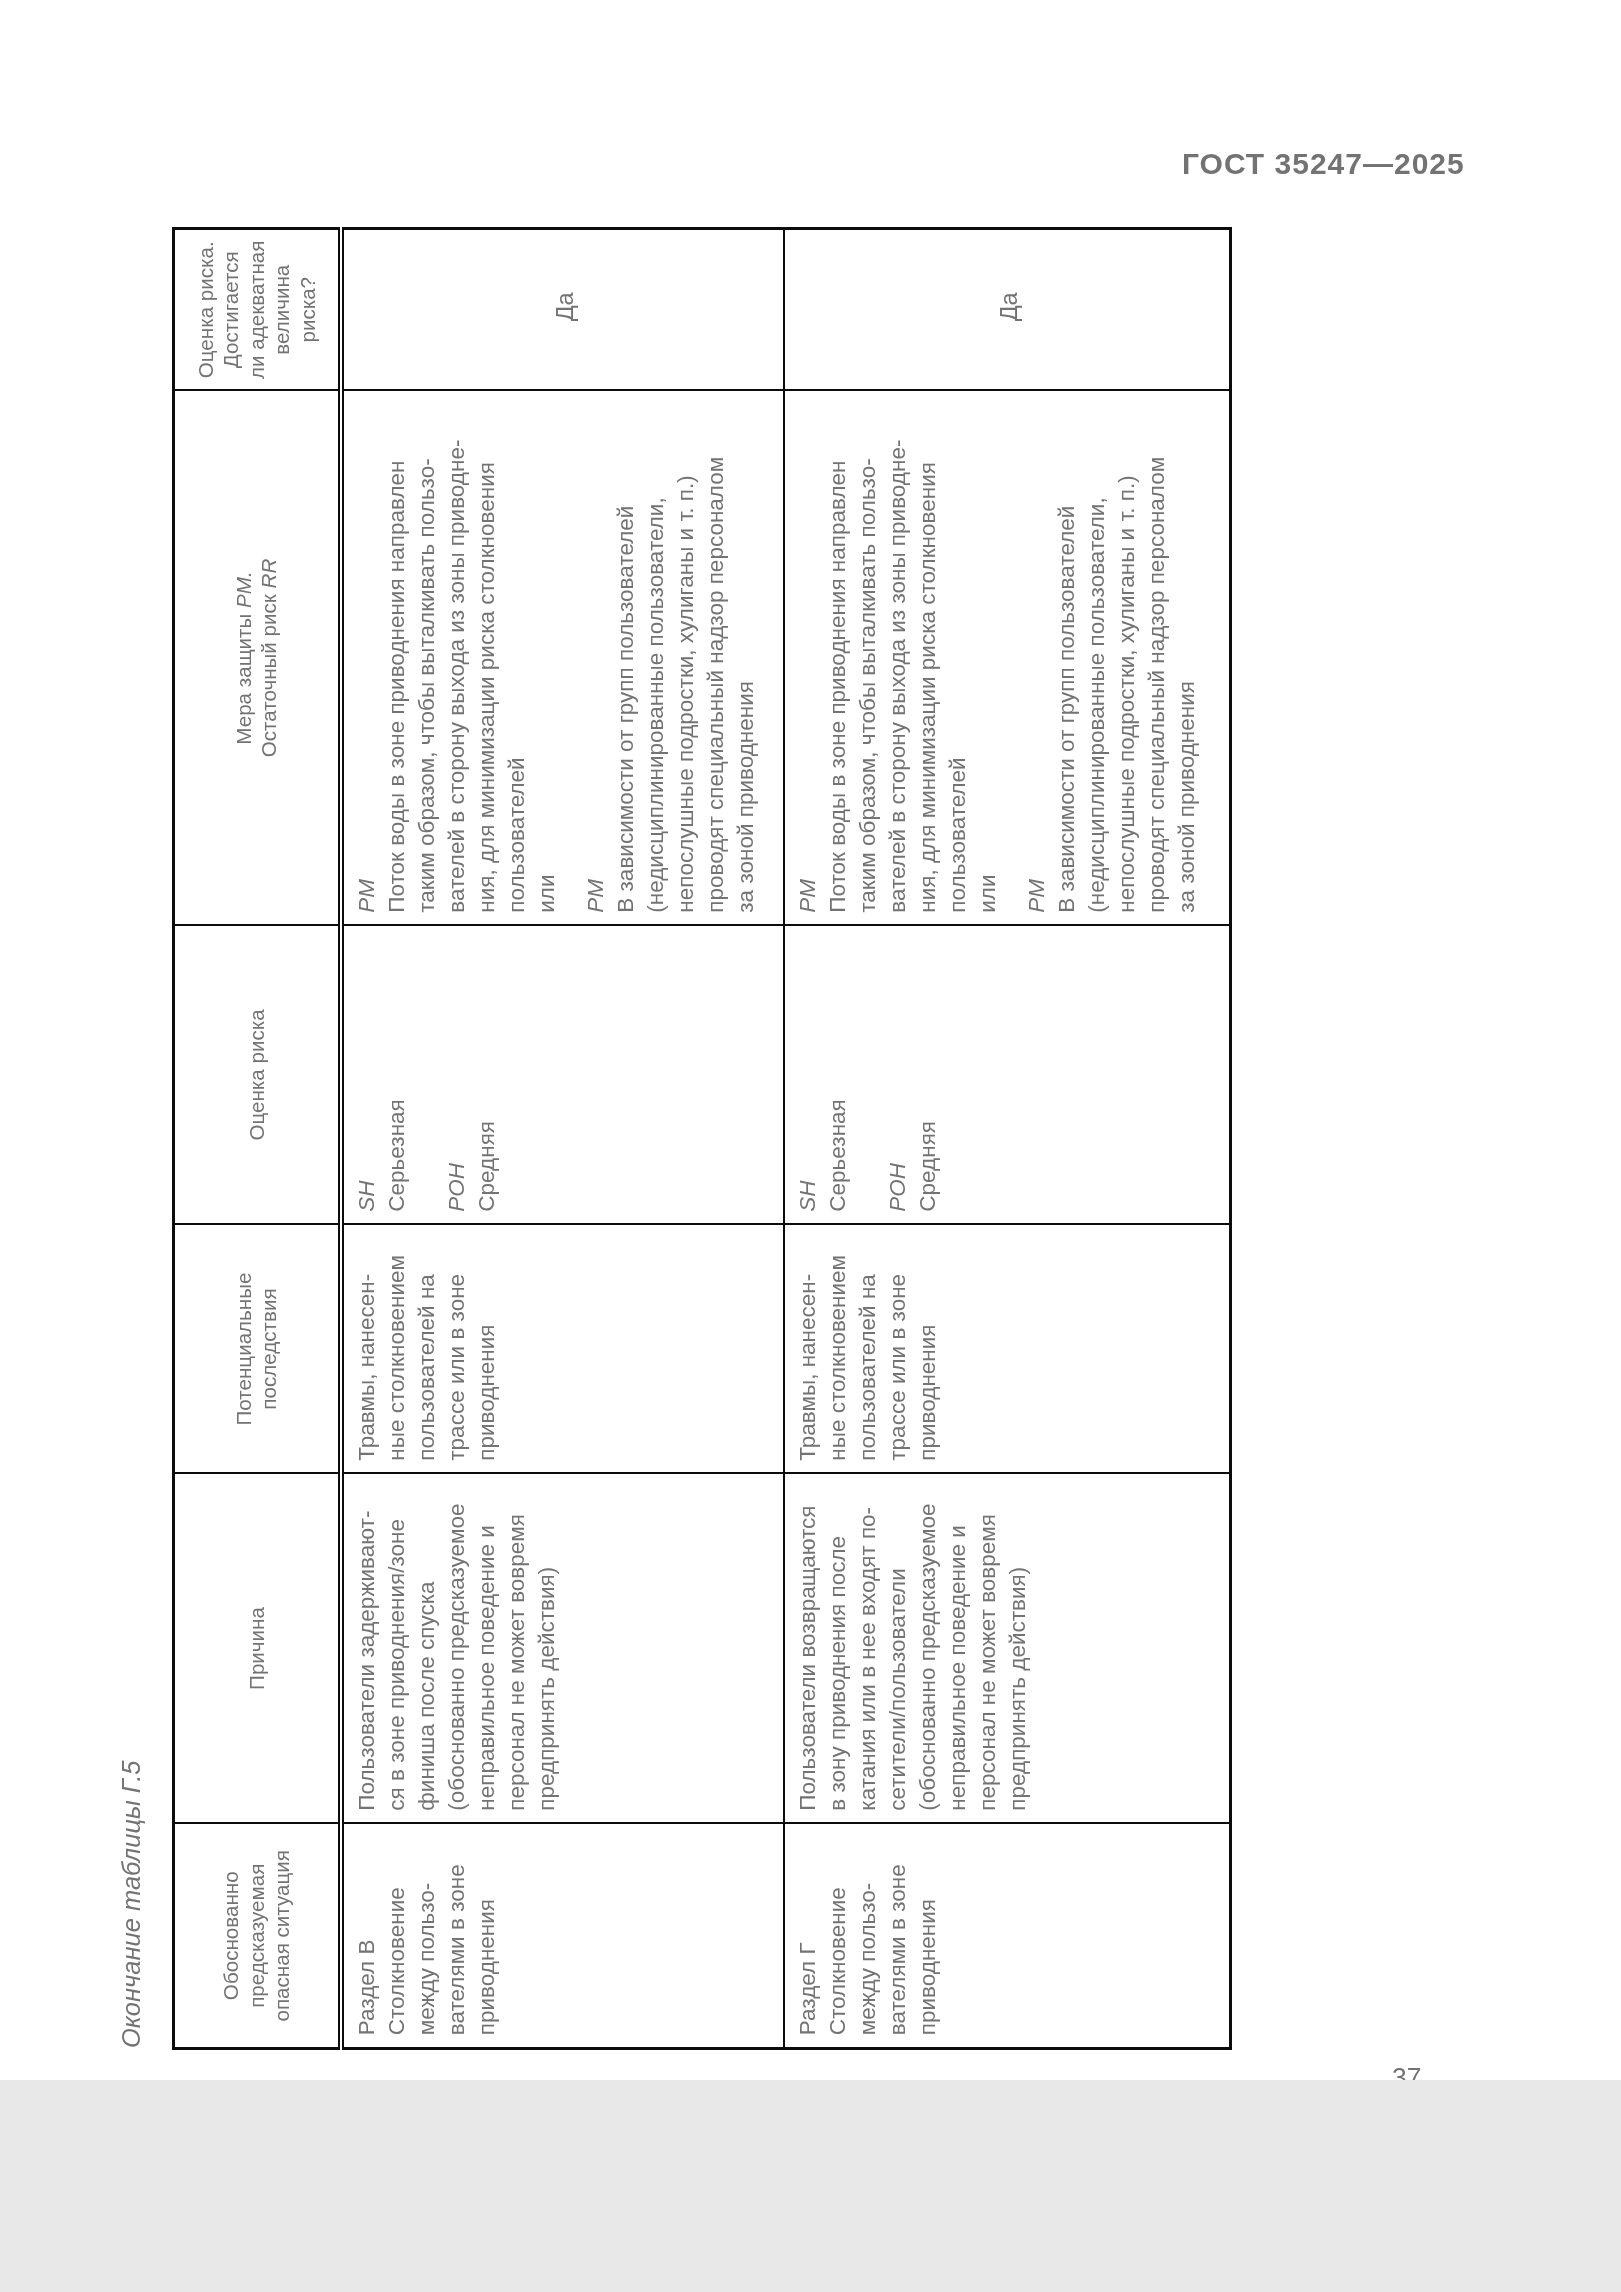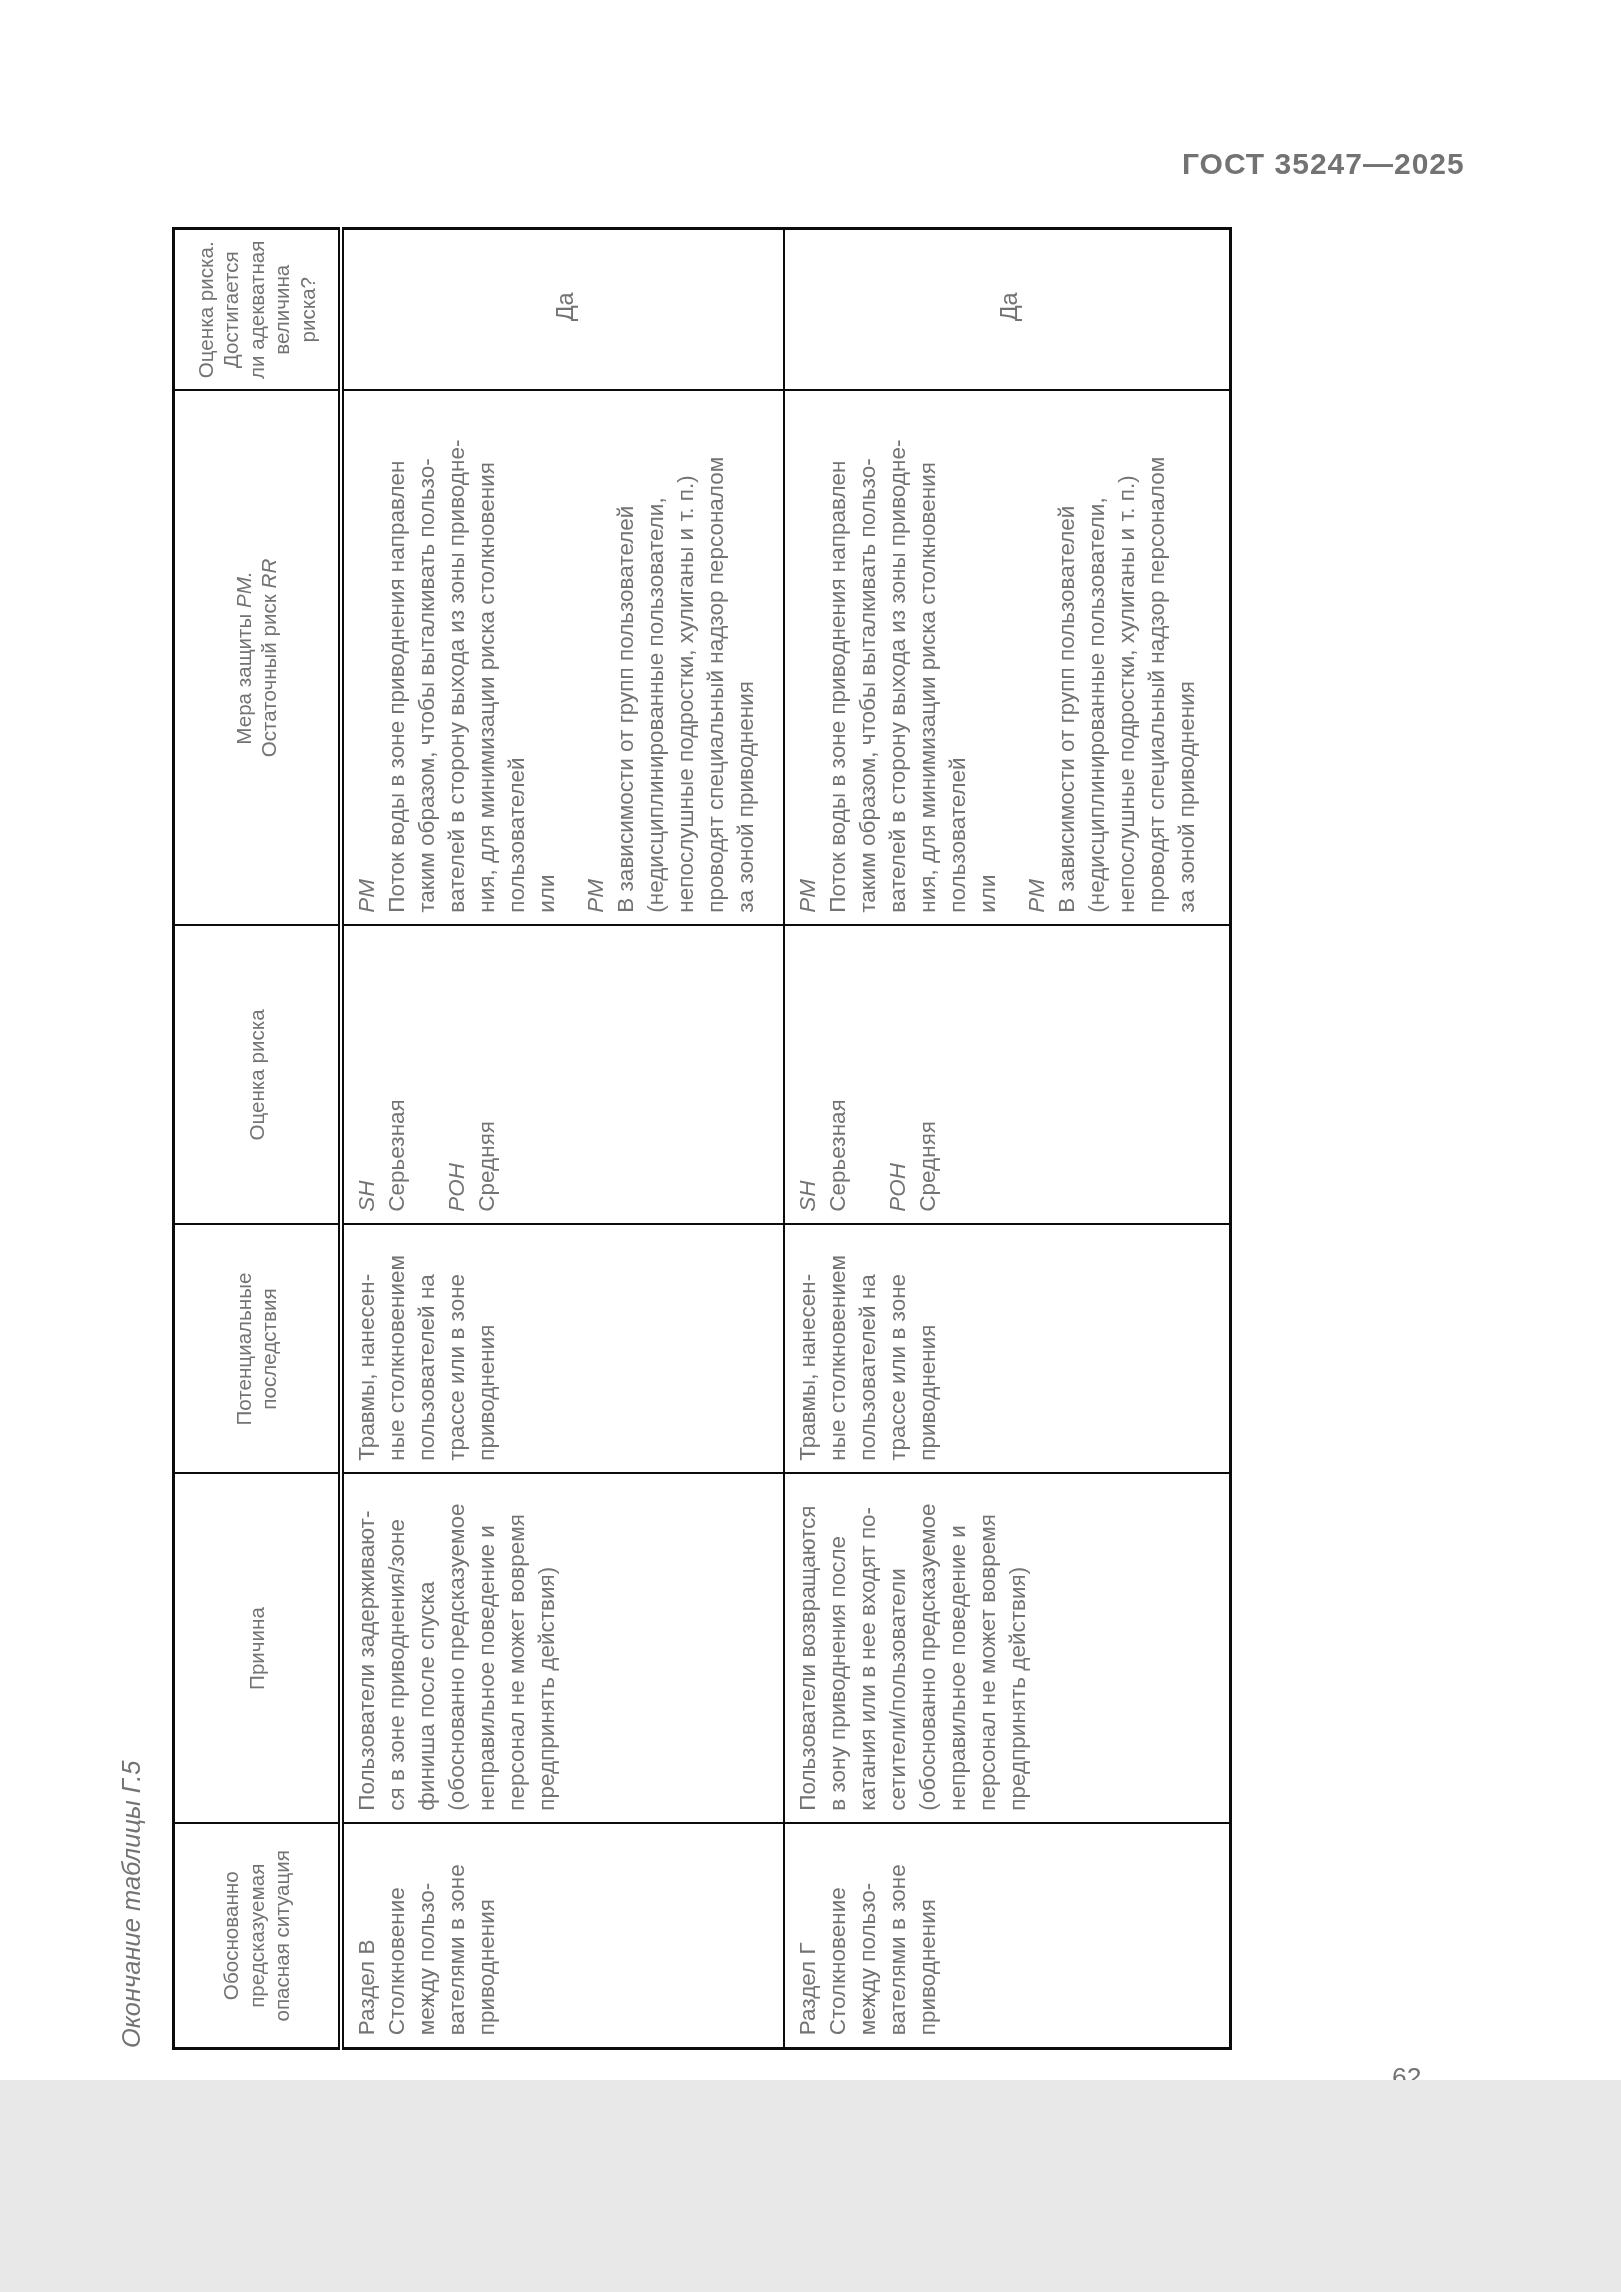--- a/index.html
+++ b/index.html
@@ -222,16 +222,16 @@
               <div class="ln"><span>непослушные подростки, хулиганы и т. п.)</span></div>
               <div class="ln"><span>проводят специальный надзор персоналом</span></div>
               <div class="ln"><span>за зоной приводнения</span></div>
             </td>
             <td class="cell-adequate">Да</td>
           </tr>
         </tbody>
     </table>
   </div>
 
-  <div class="page-num">62</div>
+  <div class="page-num">37</div>
 
 </div>
 
 
 </body></html>

